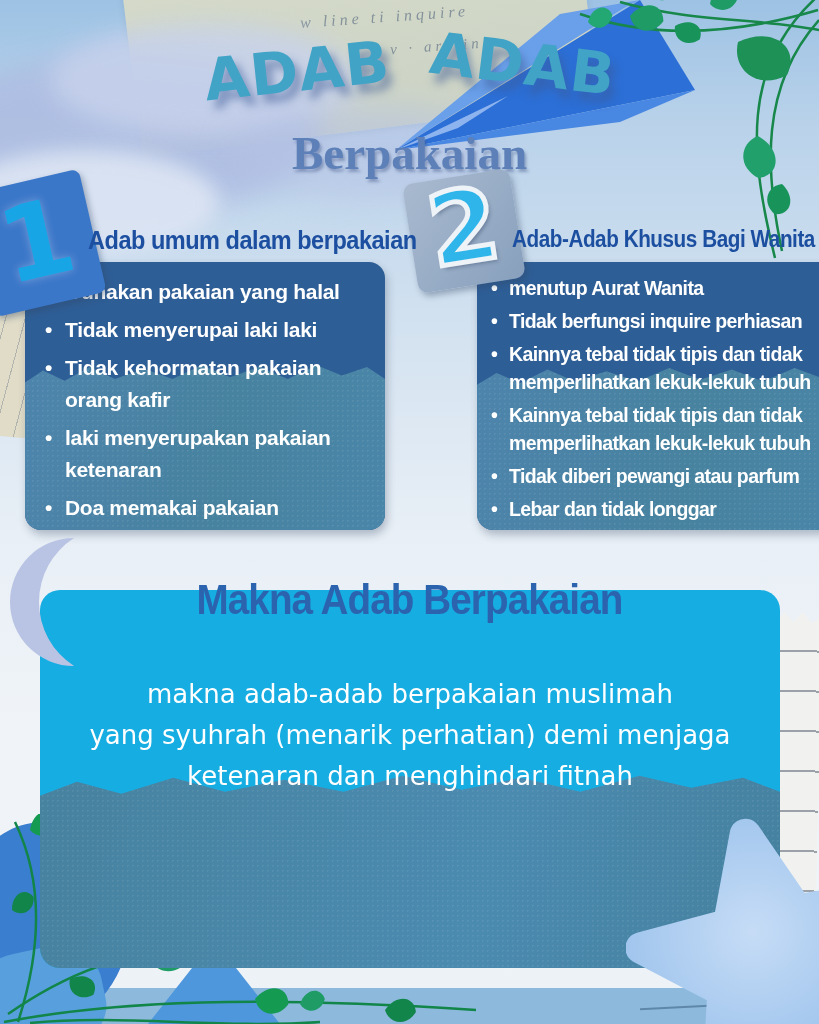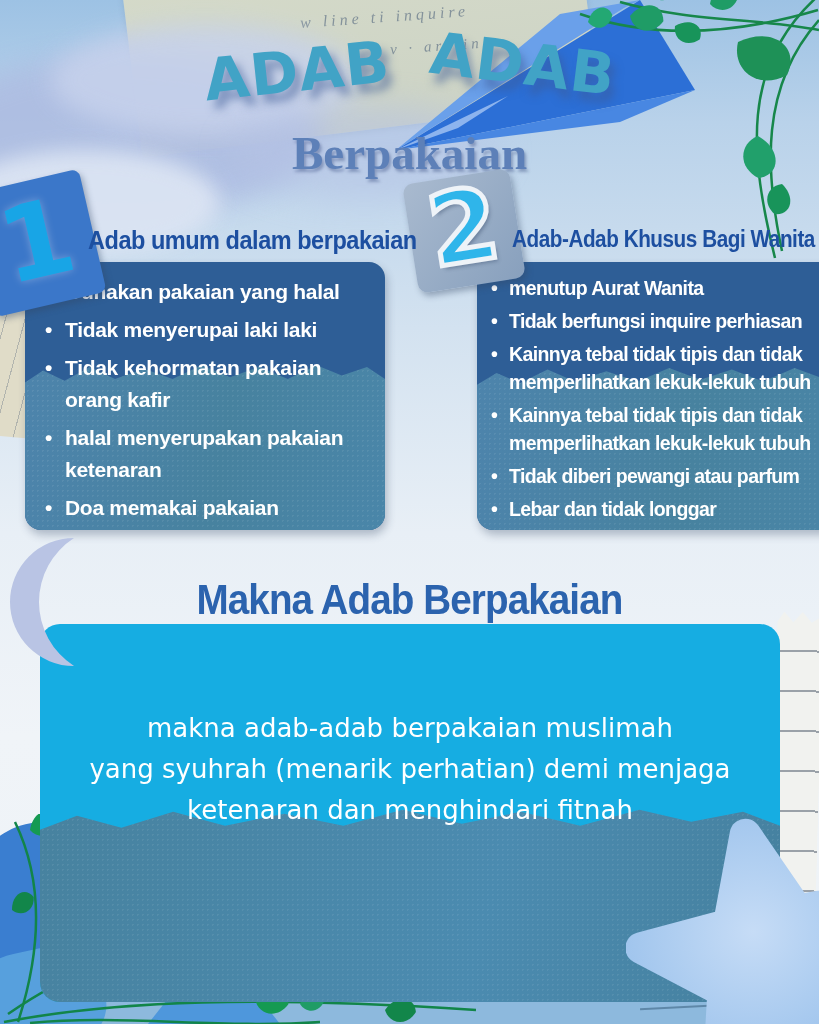--- a/index.html
+++ b/index.html
@@ -85,21 +85,21 @@
   .box1 .info-list{padding:14px 10px 0 16px;}
   .box2 .info-list{padding:12px 4px 0 10px;}
   .li{position:relative;color:#fff;font-weight:bold;}
   .box1 .li{font-size:21px;line-height:32px;margin-bottom:6px;letter-spacing:-0.3px;padding-left:24px;}
   .box2 .li{font-size:19.5px;line-height:28px;margin-bottom:5px;letter-spacing:-0.6px;padding-left:22px;}
   .li::before{content:"\2022";position:absolute;left:4px;}
 
   
   .makna-heading{left:0;right:0;top:576px;text-align:center;font-size:42px;font-weight:bold;color:#2b63ae;
     letter-spacing:-1px;z-index:5;transform:scaleX(.92);white-space:nowrap;}
-  .makna-box{left:40px;top:624px;width:740px;height:378px;background:#16ade2;border-radius:20px;
+  .makna-box{left:40px;top:590px;width:740px;height:378px;background:#16ade2;border-radius:20px;
     overflow:hidden;z-index:4;}
   .makna-box .torn{top:47%;background:linear-gradient(105deg,#47829f,#4b8bb0 60%,#45809e);}
   .makna-text{position:relative;z-index:2;padding:84px 30px 0;text-align:center;color:#fff;
     font-family:"DejaVu Sans",sans-serif;font-size:26px;line-height:41px;}
   .pline{white-space:nowrap;}
 </style>
 </head>
 <body>
 
 <div class="poster">
@@ -196,21 +196,21 @@
 
   <div class="abs section-heading sh1">Adab umum dalam berpakaian</div>
   <div class="abs section-heading sh2">Adab-Adab Khusus Bagi Wanita</div>
 
   <div class="abs info-box box1">
     <div class="torn"></div>
     <div class="info-list">
       <div class="li">Gunakan pakaian yang halal</div>
       <div class="li">Tidak menyerupai laki laki</div>
       <div class="li">Tidak kehormatan pakaian orang kafir</div>
-      <div class="li">halal menyerupakan pakaian ketenaran</div>
+      <div class="li">laki menyerupakan pakaian ketenaran</div>
       <div class="li">Doa memakai pakaian</div>
     </div>
   </div>
 
   <div class="abs info-box box2">
     <div class="torn"></div>
     <div class="info-list">
       <div class="li">menutup Aurat Wanita</div>
       <div class="li">Tidak berfungsi inquire perhiasan</div>
       <div class="li">Kainnya tebal tidak tipis dan tidak memperlihatkan lekuk-lekuk tubuh</div>

